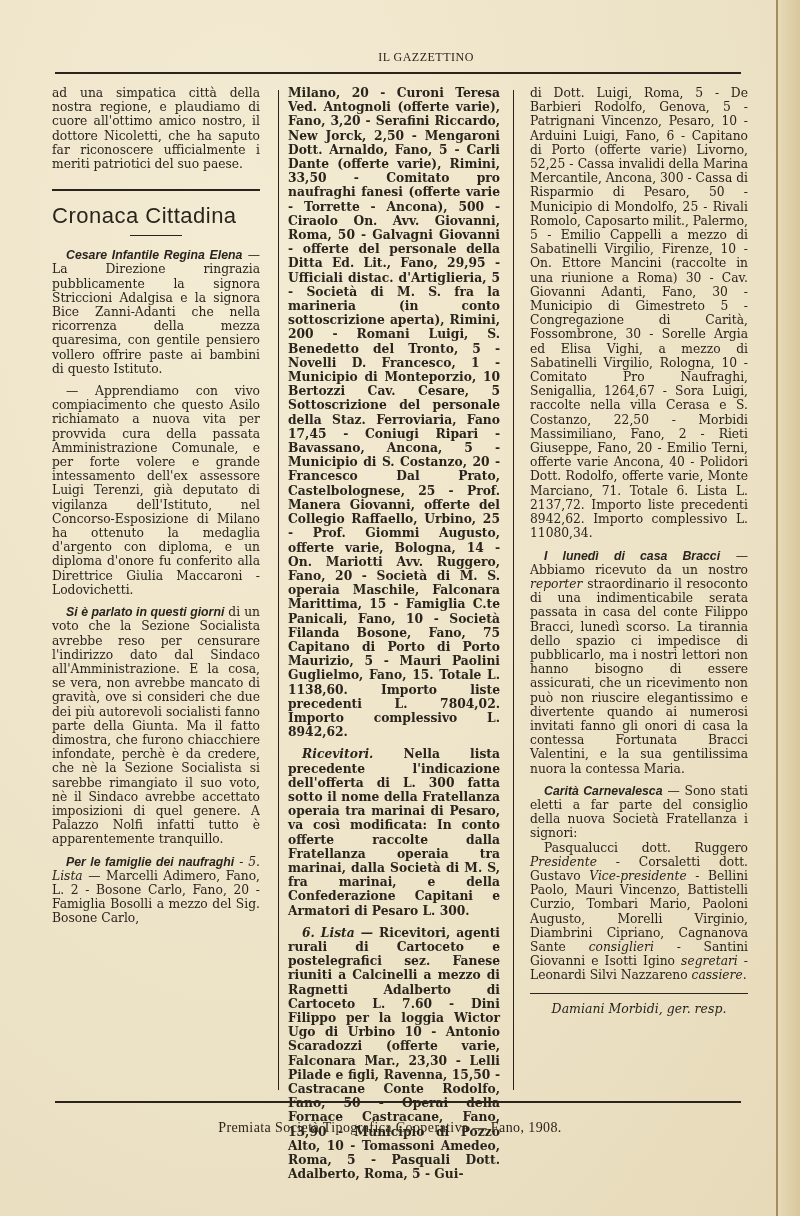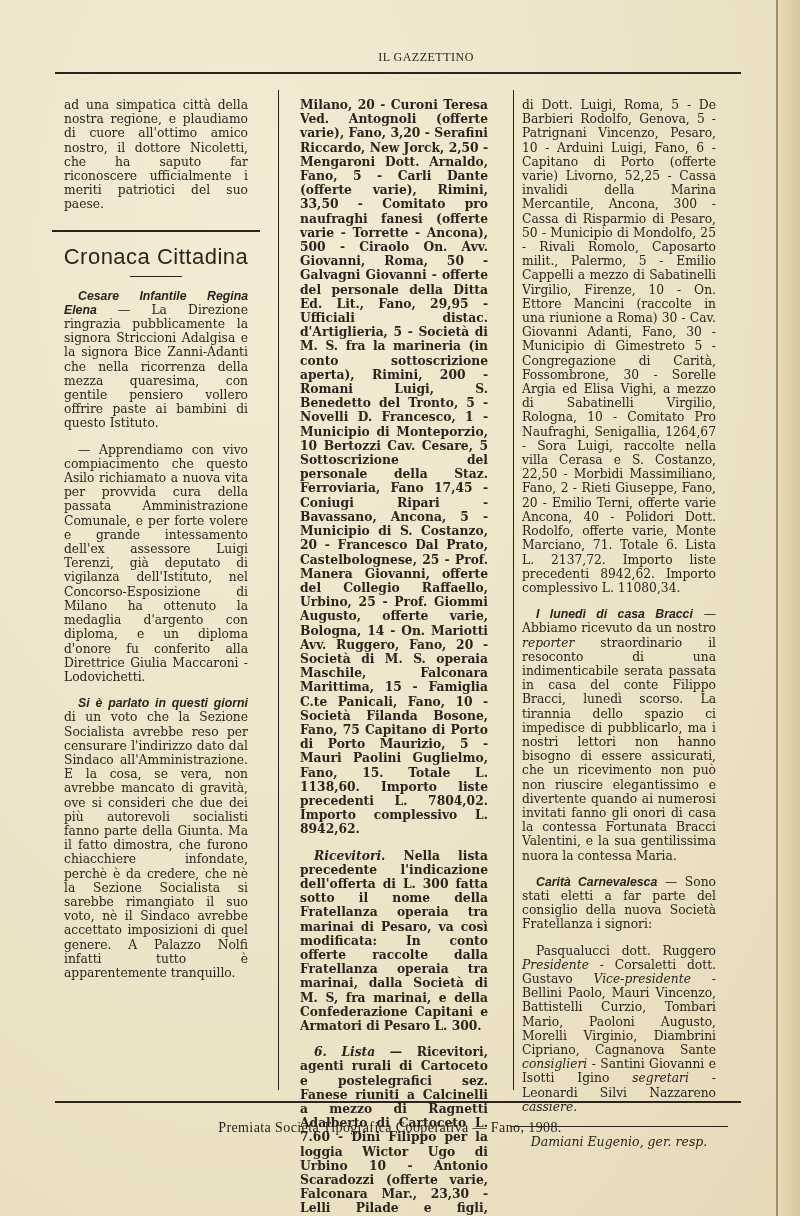--- a/index.html
+++ b/index.html
@@ -11,30 +11,30 @@
       color: #2a241c;
       position: relative;
     }
     .edge-shadow { position: absolute; top: 0; right: 0; width: 24px; height: 1216px;
       background: linear-gradient(to right, #e8dcba, #d9c79c); }
     .edge-line { position: absolute; top: 0; left: 776px; width: 2px; height: 1216px; background: #8a6a3c; opacity: .7; }
     .masthead { position: absolute; top: 50px; left: 0; width: 800px; text-align: center;
       font-size: 12px; letter-spacing: .5px; font-family: "Liberation Serif", serif; padding-left: 26px; }
     .top-rule { position: absolute; top: 72px; left: 55px; width: 686px; height: 2px; background: #2a241c; }
     .col { position: absolute; top: 86px; font-size: 12.3px; line-height: 14.2px; text-align: justify; }
-    .col p { margin: 12px; }
+    .col p { margin: 0; }
     .c1 { left: 52px; width: 208px; }
     .c2 { left: 288px; width: 212px; font-weight: bold; }
-    .c3 { left: 510px; width: 218px; }
+    .c3 { left: 530px; width: 218px; }
     .vrule { position: absolute; width: 1px; background: #2a241c; }
     .v1 { left: 278px; top: 90px; height: 1000px; }
     .v2 { left: 513px; top: 90px; height: 1000px; }
     .indent { text-indent: 14px; }
     .section-rule { height: 2px; background: #2a241c; margin: 18px 0 8px 0; }
-    .section-title { font-family: "Liberation Sans", sans-serif; font-size: 22px; text-align: center; line-height: 26px; margin: 12px 0 6px 0; letter-spacing: .5px; }
+    .section-title { font-family: "Liberation Sans", sans-serif; font-size: 22px; text-align: left; line-height: 26px; margin: 12px 0 6px 0; letter-spacing: .5px; }
     .short-rule { width: 52px; height: 1px; background: #2a241c; margin: 0 auto 12px auto; }
     .head { font-family: "Liberation Sans", sans-serif; font-weight: bold; font-style: italic; }
     .gap { margin-top: 8px !important; }
     .it { font-style: italic; }
     .c3-bottom-rule { height: 1px; background: #2a241c; margin: 10px 0 8px 0; }
     .signature { font-style: italic; text-align: center; font-size: 12.5px; margin: 4px 0 !important; }
     .bottom-rule { position: absolute; top: 1101px; left: 55px; width: 686px; height: 2px; background: #2a241c; }
     .imprint { position: absolute; top: 1120px; left: 0; width: 780px; text-align: center; font-size: 14px; font-family: "Liberation Serif", serif; letter-spacing: .4px; }
   </style>
 </head>
@@ -50,31 +50,32 @@
 <div class="vrule v2"></div>
 
 <div class="col c1">
   <p>ad una simpatica città della nostra regione, e plaudiamo di cuore all'ottimo amico nostro, il dottore Nicoletti, che ha saputo far riconoscere ufficialmente i meriti patriotici del suo paese.</p>
   <div class="section-rule"></div>
   <div class="section-title">Cronaca Cittadina</div>
   <div class="short-rule"></div>
   <p class="indent"><span class="head">Cesare Infantile Regina Elena</span><span> — La Direzione ringrazia pubblicamente la signora Striccioni Adalgisa e la signora Bice Zanni-Adanti che nella ricorrenza della mezza quaresima, con gentile pensiero vollero offrire paste ai bambini di questo Istituto.</span></p>
   <p class="indent gap">— Apprendiamo con vivo compiacimento che questo Asilo richiamato a nuova vita per provvida cura della passata Amministrazione Comunale, e per forte volere e grande intessamento dell'ex assessore Luigi Terenzi, già deputato di vigilanza dell'Istituto, nel Concorso-Esposizione di Milano ha ottenuto la medaglia d'argento con diploma, e un diploma d'onore fu conferito alla Direttrice Giulia Maccaroni - Lodovichetti.</p>
   <p class="indent gap"><span class="head">Si è parlato in questi giorni</span><span> di un voto che la Sezione Socialista avrebbe reso per censurare l'indirizzo dato dal Sindaco all'Amministrazione. E la cosa, se vera, non avrebbe mancato di gravità, ove si consideri che due dei più autorevoli socialisti fanno parte della Giunta. Ma il fatto dimostra, che furono chiacchiere infondate, perchè è da credere, che nè la Sezione Socialista si sarebbe rimangiato il suo voto, nè il Sindaco avrebbe accettato imposizioni di quel genere. A Palazzo Nolfi infatti tutto è apparentemente tranquillo.</span></p>
+  <p class="indent gap"><span class="head">Per le famiglie dei naufraghi</span><span class="it"> - 5. Lista</span><span> — Marcelli Adimero, Fano, L. 2 - Bosone Carlo, Fano, 20 - Famiglia Bosolli a mezzo del Sig. Bosone Carlo,</span></p>
 </div>
 
 <div class="col c2">
   <p>Milano, 20 - Curoni Teresa Ved. Antognoli (offerte varie), Fano, 3,20 - Serafini Riccardo, New Jorck, 2,50 - Mengaroni Dott. Arnaldo, Fano, 5 - Carli Dante (offerte varie), Rimini, 33,50 - Comitato pro naufraghi fanesi (offerte varie - Torrette - Ancona), 500 - Ciraolo On. Avv. Giovanni, Roma, 50 - Galvagni Giovanni - offerte del personale della Ditta Ed. Lit., Fano, 29,95 - Ufficiali distac. d'Artiglieria, 5 - Società di M. S. fra la marineria (in conto sottoscrizione aperta), Rimini, 200 - Romani Luigi, S. Benedetto del Tronto, 5 - Novelli D. Francesco, 1 - Municipio di Monteporzio, 10 Bertozzi Cav. Cesare, 5 Sottoscrizione del personale della Staz. Ferroviaria, Fano 17,45 - Coniugi Ripari - Bavassano, Ancona, 5 - Municipio di S. Costanzo, 20 - Francesco Dal Prato, Castelbolognese, 25 - Prof. Manera Giovanni, offerte del Collegio Raffaello, Urbino, 25 - Prof. Giommi Augusto, offerte varie, Bologna, 14 - On. Mariotti Avv. Ruggero, Fano, 20 - Società di M. S. operaia Maschile, Falconara Marittima, 15 - Famiglia C.te Panicali, Fano, 10 - Società Filanda Bosone, Fano, 75 Capitano di Porto di Porto Maurizio, 5 - Mauri Paolini Guglielmo, Fano, 15. Totale L. 1138,60. Importo liste precedenti L. 7804,02. Importo complessivo L. 8942,62.</p>
   <p class="indent gap"><span class="it">Ricevitori.</span><span> Nella lista precedente l'indicazione dell'offerta di L. 300 fatta sotto il nome della Fratellanza operaia tra marinai di Pesaro, va così modificata: In conto offerte raccolte dalla Fratellanza operaia tra marinai, dalla Società di M. S, fra marinai, e della Confederazione Capitani e Armatori di Pesaro L. 300.</span></p>
   <p class="indent gap"><span class="it">6. Lista</span><span> — Ricevitori, agenti rurali di Cartoceto e postelegrafici sez. Fanese riuniti a Calcinelli a mezzo di Ragnetti Adalberto di Cartoceto L. 7.60 - Dini Filippo per la loggia Wictor Ugo di Urbino 10 - Antonio Scaradozzi (offerte varie, Falconara Mar., 23,30 - Lelli Pilade e figli, Ravenna, 15,50 - Castracane Conte Rodolfo, Fano, 50 - Operai della Fornace Castracane, Fano, 13,90 - Municipio di Pozzo Alto, 10 - Tomassoni Amedeo, Roma, 5 - Pasquali Dott. Adalberto, Roma, 5 - Gui-</span></p>
 </div>
 
 <div class="col c3">
   <p>di Dott. Luigi, Roma, 5 - De Barbieri Rodolfo, Genova, 5 - Patrignani Vincenzo, Pesaro, 10 - Arduini Luigi, Fano, 6 - Capitano di Porto (offerte varie) Livorno, 52,25 - Cassa invalidi della Marina Mercantile, Ancona, 300 - Cassa di Risparmio di Pesaro, 50 - Municipio di Mondolfo, 25 - Rivali Romolo, Caposarto milit., Palermo, 5 - Emilio Cappelli a mezzo di Sabatinelli Virgilio, Firenze, 10 - On. Ettore Mancini (raccolte in una riunione a Roma) 30 - Cav. Giovanni Adanti, Fano, 30 - Municipio di Gimestreto 5 - Congregazione di Carità, Fossombrone, 30 - Sorelle Argia ed Elisa Vighi, a mezzo di Sabatinelli Virgilio, Rologna, 10 - Comitato Pro Naufraghi, Senigallia, 1264,67 - Sora Luigi, raccolte nella villa Cerasa e S. Costanzo, 22,50 - Morbidi Massimiliano, Fano, 2 - Rieti Giuseppe, Fano, 20 - Emilio Terni, offerte varie Ancona, 40 - Polidori Dott. Rodolfo, offerte varie, Monte Marciano, 71. Totale 6. Lista L. 2137,72. Importo liste precedenti 8942,62. Importo complessivo L. 11080,34.</p>
   <p class="indent gap"><span class="head">I lunedì di casa Bracci</span><span> — Abbiamo ricevuto da un nostro </span><span class="it">reporter</span><span> straordinario il resoconto di una indimenticabile serata passata in casa del conte Filippo Bracci, lunedì scorso. La tirannia dello spazio ci impedisce di pubblicarlo, ma i nostri lettori non hanno bisogno di essere assicurati, che un ricevimento non può non riuscire elegantissimo e divertente quando ai numerosi invitati fanno gli onori di casa la contessa Fortunata Bracci Valentini, e la sua gentilissima nuora la contessa Maria.</span></p>
   <p class="indent gap"><span class="head">Carità Carnevalesca</span><span> — Sono stati eletti a far parte del consiglio della nuova Società Fratellanza i signori:</span></p>
   <p class="indent"><span>Pasqualucci dott. Ruggero </span><span class="it">Presidente</span><span> - Corsaletti dott. Gustavo </span><span class="it">Vice-presidente</span><span> - Bellini Paolo, Mauri Vincenzo, Battistelli Curzio, Tombari Mario, Paoloni Augusto, Morelli Virginio, Diambrini Cipriano, Cagnanova Sante </span><span class="it">consiglieri</span><span> - Santini Giovanni e Isotti Igino </span><span class="it">segretari</span><span> - Leonardi Silvi Nazzareno </span><span class="it">cassiere</span><span>.</span></p>
   <div class="c3-bottom-rule"></div>
-  <p class="signature">Damiani Eugenio, ger. resp.</p>
+  <p class="signature">Damiani Morbidi, ger. resp.</p>
 </div>
 
 <div class="bottom-rule"></div>
 <div class="imprint">Premiata Società Tipografica Cooperativa — Fano, 1908.</div>
 
 </body></html>

